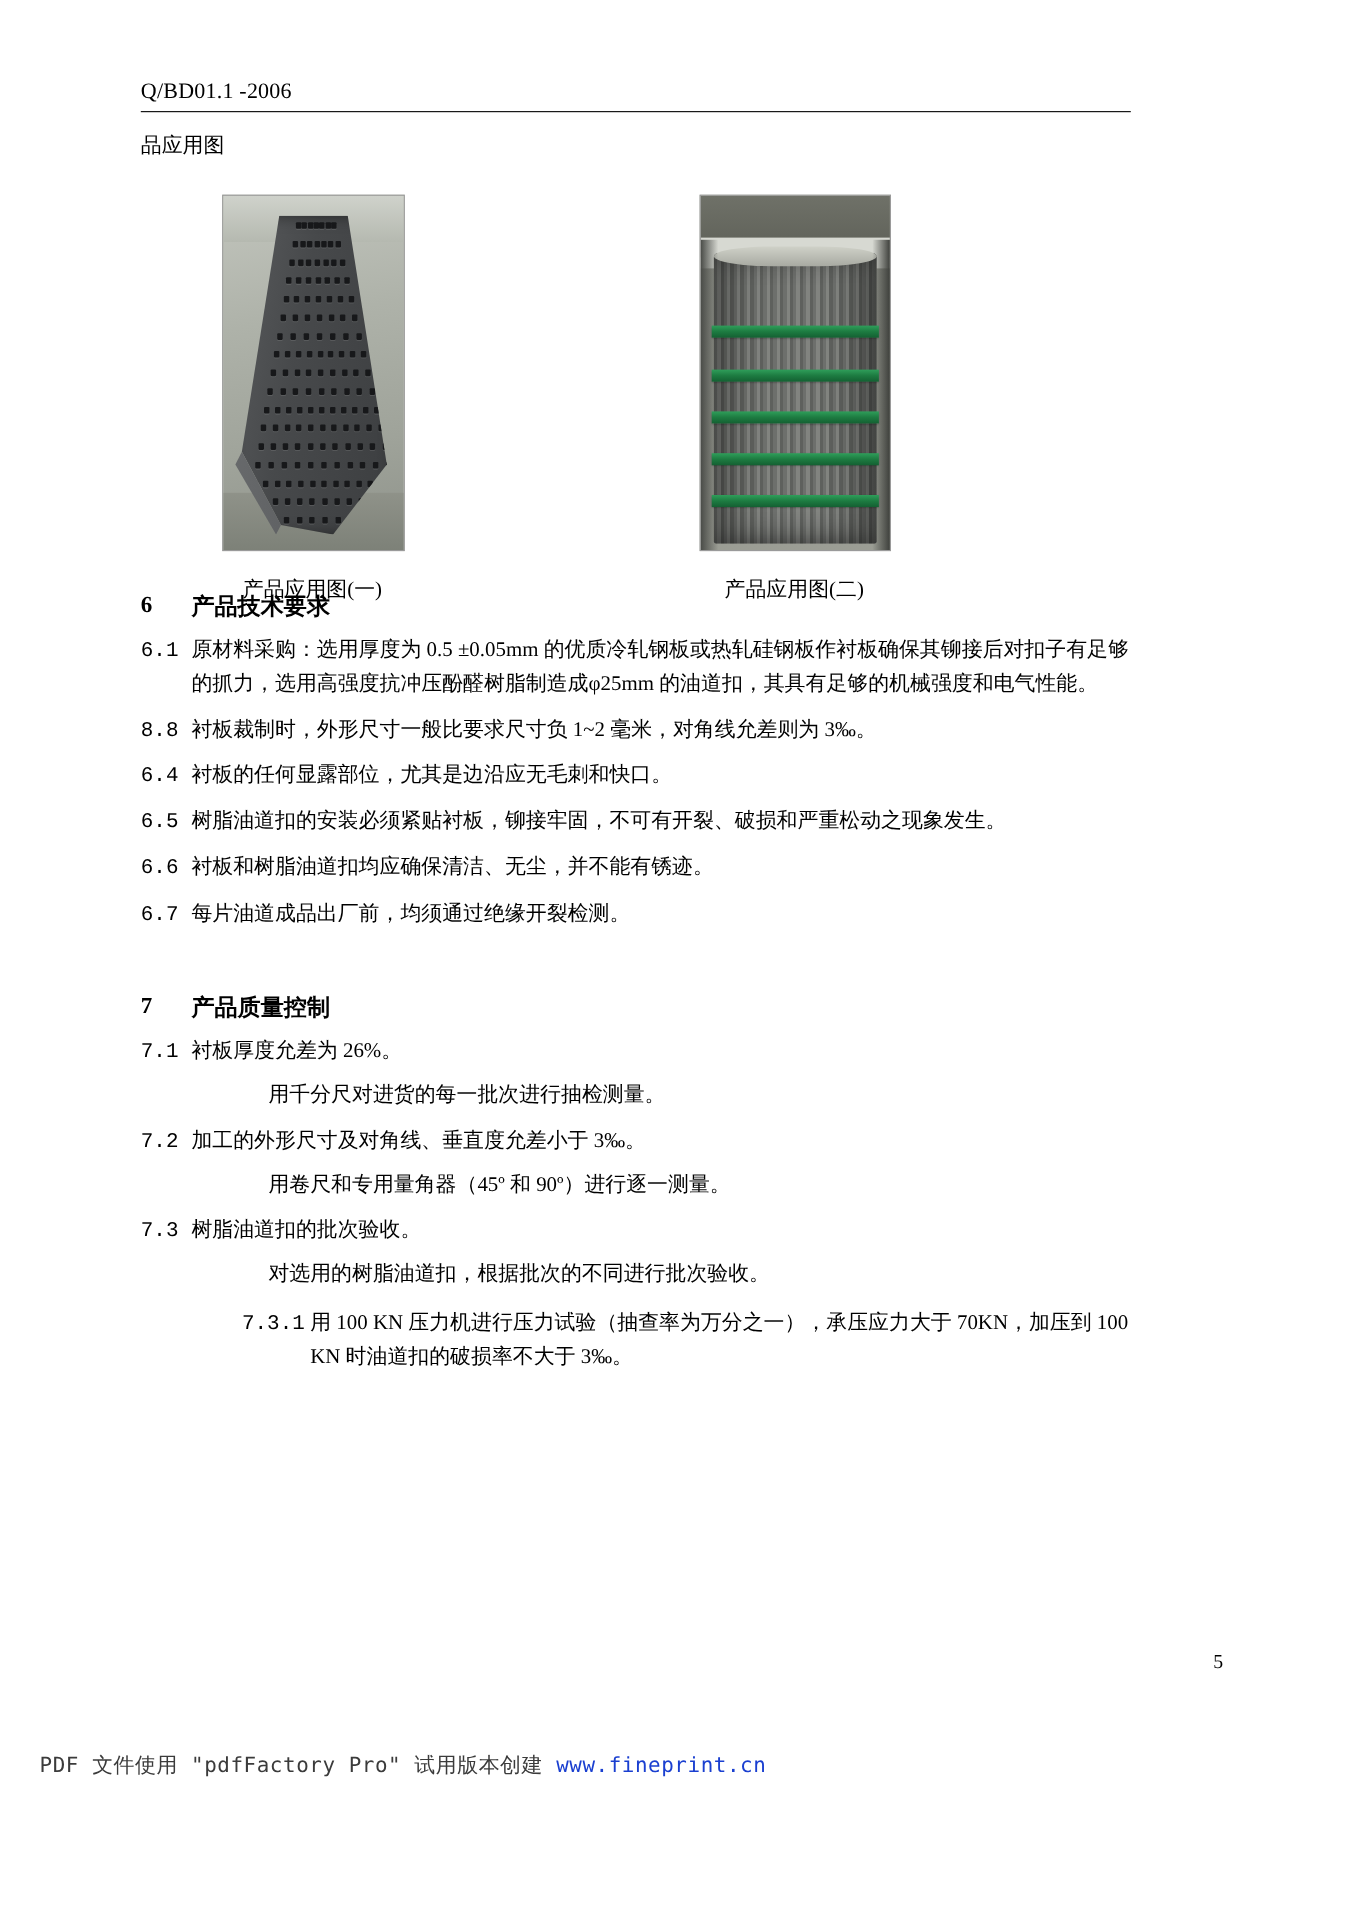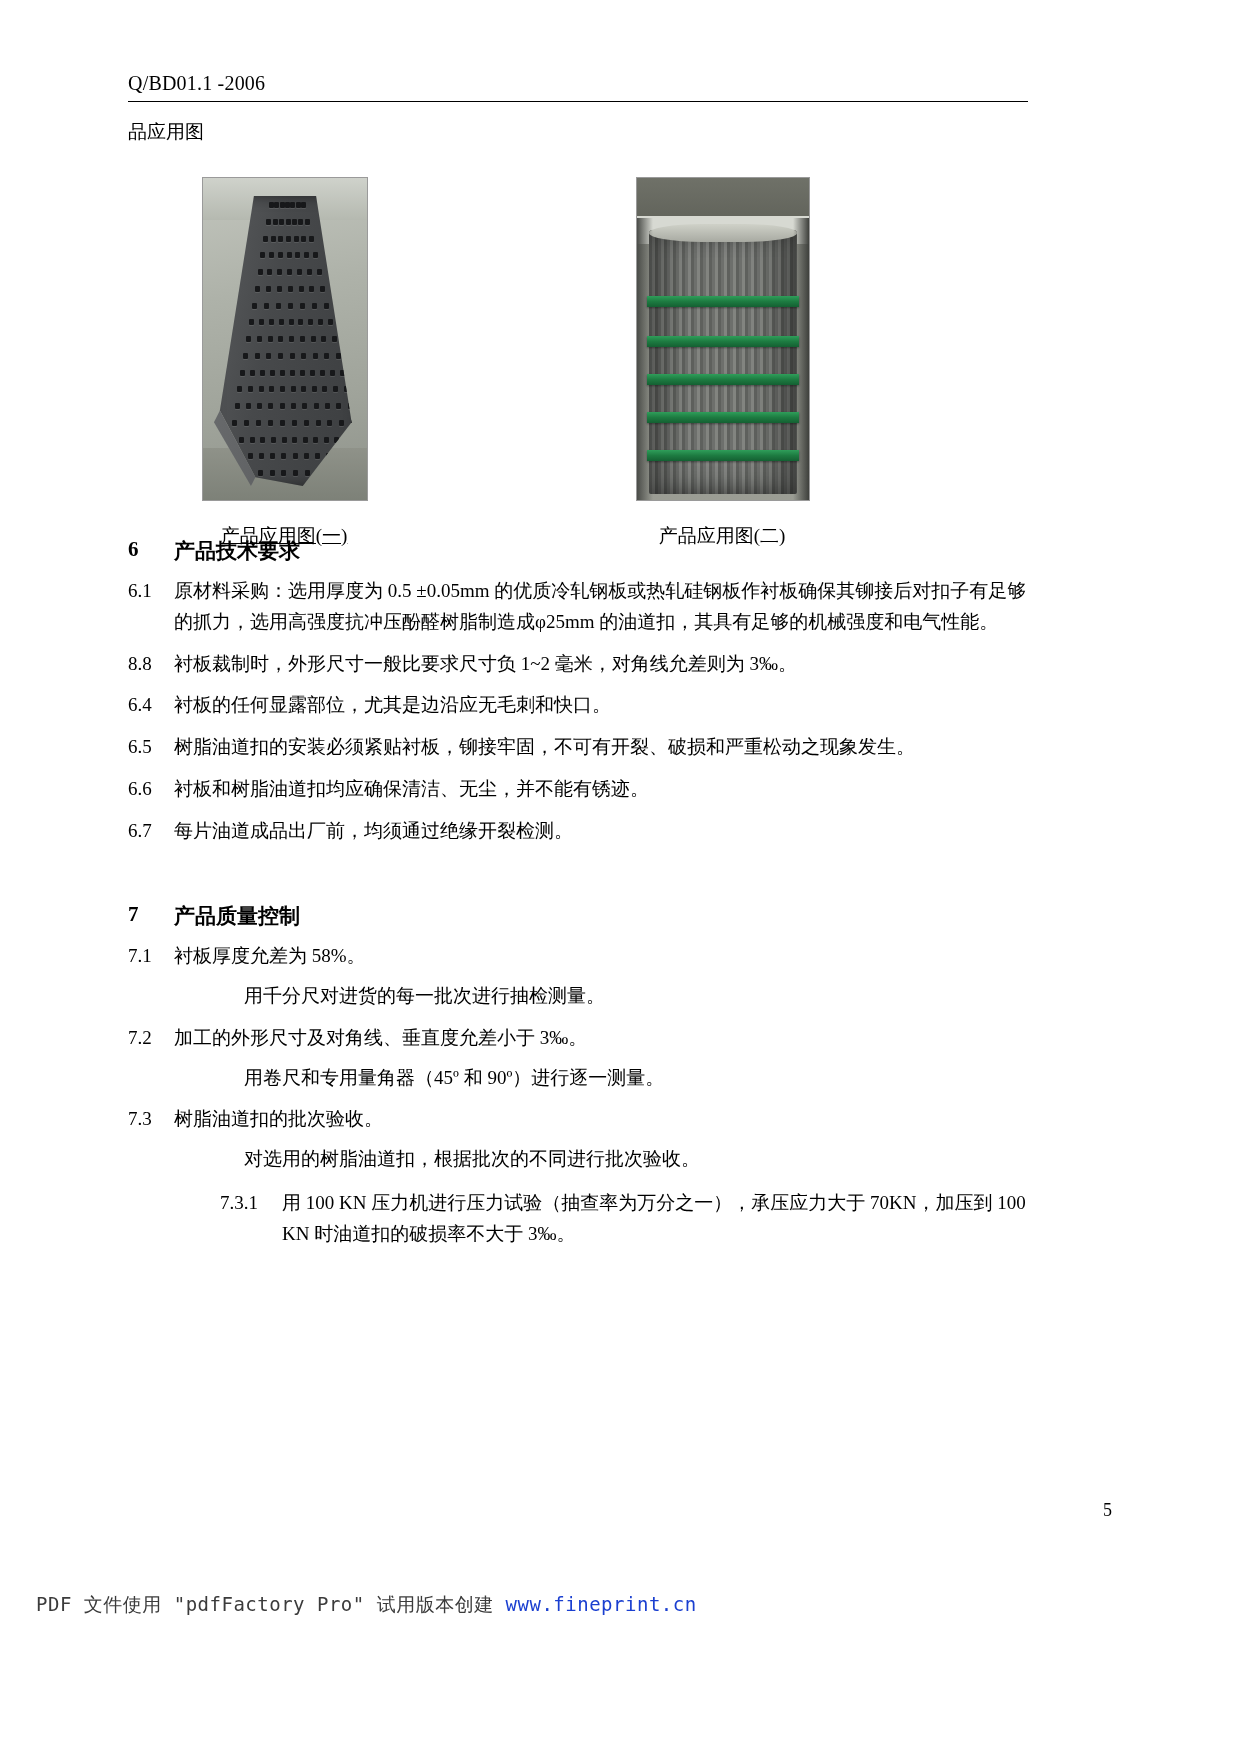--- a/index.html
+++ b/index.html
@@ -190,21 +190,21 @@
     right: 0; top: 40px; bottom: 0;
     width: 16px;
     background: linear-gradient(270deg, #3e403c 0%, rgba(62,64,60,0) 100%);
   }
 
   .fig-caption {
     margin-top: 22px;
     text-align: center;
     font-size: 19px;
   }
-  .cap1 { width: 164px; text-decoration: underline; }
+  .cap1 { width: 164px; }
   .cap2 { width: 172px; text-align: center; }
 
   
   .section-head {
     margin-top: 30px;
     font-size: 21px;
     font-weight: bold;
     display: flex;
   }
   .section-num {
@@ -213,20 +213,21 @@
   }
   .clause {
     display: flex;
     font-size: 19px;
     line-height: 1.62;
     margin-top: 11px;
   }
   .clause .num {
     flex: 0 0 46px;
     width: 46px;
+    font-family: Liberation Mono, monospace;
   }
   .clause .txt {
     flex: 1;
   }
   .sub-para {
     font-size: 19px;
     line-height: 1.62;
     margin-top: 9px;
     padding-left: 116px;
   }
@@ -500,21 +501,21 @@
 
     <div class="gap-lg"></div>
 
     <div class="section-head">
       <span class="section-num">7</span>
       <span>产品质量控制</span>
     </div>
 
     <div class="clause">
       <span class="num">7.1</span>
-      <span class="txt">衬板厚度允差为 58%。</span>
+      <span class="txt">衬板厚度允差为 26%。</span>
     </div>
     <div class="sub-para">用千分尺对进货的每一批次进行抽检测量。</div>
 
     <div class="clause">
       <span class="num">7.2</span>
       <span class="txt">加工的外形尺寸及对角线、垂直度允差小于 3‰。</span>
     </div>
     <div class="sub-para">用卷尺和专用量角器（45º 和 90º）进行逐一测量。</div>
 
     <div class="clause">

